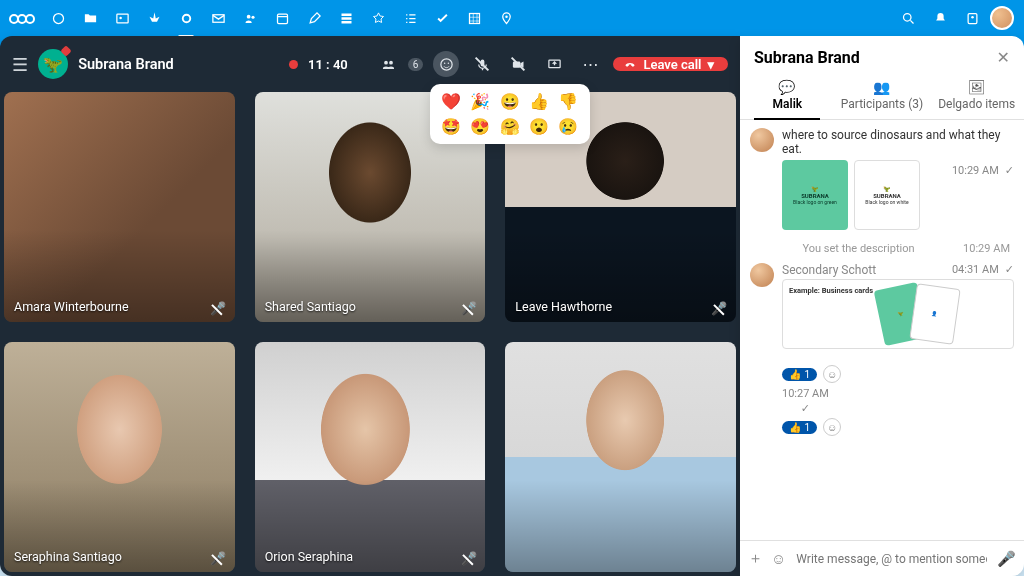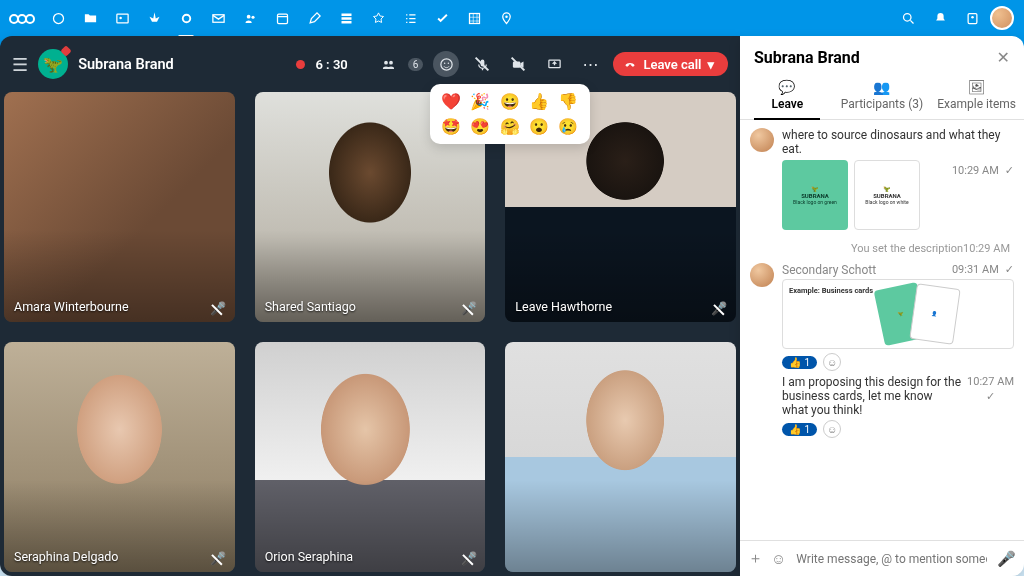--- a/index.html
+++ b/index.html
@@ -24,21 +24,21 @@
   .menu-btn{color:#cfd5da;font-size:18px;cursor:pointer}
   .room-avatar{width:30px;height:30px;border-radius:50%;background:var(--teal);display:flex;align-items:center;justify-content:center;font-size:16px;position:relative}
   .room-avatar::after{content:"";position:absolute;top:-2px;right:-2px;width:8px;height:8px;background:#e03d3d;border-radius:2px;transform:rotate(45deg)}
   .room-title{font-size:14.5px;font-weight:600;color:#fff}
   .call-head .spacer{flex:1}
   .rec-dot{width:9px;height:9px;background:var(--red);border-radius:50%}
   .timer{font-size:13px;font-weight:600;color:#fff}
   .hbtn{width:26px;height:26px;display:flex;align-items:center;justify-content:center;color:#e0e5ea;border-radius:50%;cursor:pointer;position:relative}
   .hbtn.filled{background:#4a5560}
   .badge{font-size:10px;background:#4a5560;border-radius:8px;padding:1px 5px;margin-left:-4px}
-  .leave{background:var(--red);color:#fff;border:none;height:24px;border-radius:15px;padding:0 14px 0 10px;font-size:13px;font-weight:600;display:flex;align-items:center;gap:6px;cursor:pointer}
+  .leave{background:var(--red);color:#fff;border:none;height:14px;border-radius:15px;padding:0 14px 0 10px;font-size:13px;font-weight:600;display:flex;align-items:center;gap:6px;cursor:pointer}
   .slash{position:relative}
   .slash::after{content:"";position:absolute;width:2px;height:18px;background:#e0e5ea;top:4px;left:12px;transform:rotate(-45deg)}
   
   .reactions{position:absolute;top:48px;left:430px;width:160px;background:#fff;border-radius:10px;padding:8px 10px;display:grid;grid-template-columns:repeat(5,1fr);gap:6px;box-shadow:var(--shadow);z-index:30}
   .reactions span{font-size:16px;text-align:center;cursor:pointer}
   
   .grid{flex:1;display:grid;grid-template-columns:repeat(3,1fr);grid-template-rows:repeat(2,1fr);gap:20px;padding:0 4px 4px}
   .tile{position:relative;border-radius:8px;overflow:hidden;background:#333}
   .tile .name{position:absolute;left:10px;bottom:8px;color:#fff;font-size:12.5px;text-shadow:0 1px 2px rgba(0,0,0,.8)}
   .tile .mic{position:absolute;right:8px;bottom:6px;color:rgba(255,255,255,.9);font-size:13px}
@@ -64,21 +64,21 @@
   .chat{flex:1;overflow-y:hidden;padding:8px 10px;font-size:12px;color:#333;display:flex;flex-direction:column;gap:4px}
   .msg{display:flex;gap:8px}
   .msg .av{width:24px;height:24px;border-radius:50%;flex-shrink:0;background:radial-gradient(circle at 35% 30%,#f0c8a0 0,#c08050 100%)}
   .msg .body{flex:1;min-width:0}
   .msg .meta{display:flex;align-items:center;gap:6px;font-size:11px;color:#888;justify-content:flex-end}
   .thumbs{display:flex;gap:6px;margin:4px 0}
   .thumb{width:66px;height:70px;border-radius:4px;background:#5dc9a0;font-size:6px;color:#0a3a2a;display:flex;flex-direction:column;align-items:center;justify-content:center;padding:4px;text-align:center}
   .thumb.white{background:#fff;border:1px solid #ddd;color:#333}
   .system{text-align:center;color:#999;font-size:11px;display:flex;justify-content:space-between;padding:4px 4px}
   .sender{font-size:12px;color:#888;margin-bottom:2px}
-  .card-ex{background:#fff;border:1px solid #ddd;border-radius:4px;padding:6px;display:flex;gap:6px;align-items:flex-start;margin-bottom:4px}
+  .card-ex{background:#fff;border:1px solid #ddd;border-radius:4px;padding:6px;display:flex;gap:6px;align-items:flex-start;margin-bottom:16px}
   .card-ex .txt{font-size:7.5px;line-height:1.3}
   .card-mini{width:44px;height:56px;border-radius:4px;font-size:5px;display:flex;align-items:center;justify-content:center}
   .card-mini.green{background:#5dc9a0;transform:rotate(-12deg)}
   .card-mini.white{background:#fff;border:1px solid #ccc;transform:rotate(8deg);margin-left:-10px}
   .react-row{display:flex;gap:6px;align-items:center;margin:3px 0}
   .pill{background:#0055aa;color:#fff;font-size:10px;border-radius:10px;padding:1px 7px;display:flex;align-items:center;gap:3px;cursor:pointer}
   .addreact{width:18px;height:18px;border:1px solid #ccc;border-radius:50%;display:flex;align-items:center;justify-content:center;font-size:10px;color:#888;cursor:pointer}
   .row2{display:flex;gap:6px;align-items:flex-start}
   .compose{border-top:1px solid #e0e0e0;padding:8px;display:flex;align-items:center;gap:8px}
   .compose .attach,.compose .emoji,.compose .voice{color:#888;font-size:15px;cursor:pointer}
@@ -198,21 +198,21 @@
 
 <div class="workspace">
 
   <div class="call-area">
     <div class="call-head">
       <div class="menu-btn">☰</div>
       <div class="room-avatar">🦖</div>
       <div class="room-title">Subrana Brand</div>
       <div class="spacer"></div>
       <div class="rec-dot"></div>
-      <div class="timer">6 : 30</div>
+      <div class="timer">11 : 40</div>
       <div style="width:8px"></div>
       <div class="hbtn">
           <svg viewBox="0 0 24 24">
             <circle cx="8" cy="9" r="3"></circle>
             <circle cx="16" cy="9" r="3"></circle>
             <path d="M3 19c0-3 2-4 5-4s5 1 5 4M11 19c0-3 2-4 5-4s5 1 5 4"></path>
           </svg>
         </div>
       <span class="badge">6</span>
       <div class="hbtn filled">
@@ -267,42 +267,42 @@
         </div>
       <div class="tile p2">
           <div class="name">Shared Santiago</div>
           <div class="mic slash">🎤</div>
         </div>
       <div class="tile p3">
           <div class="name">Leave Hawthorne</div>
           <div class="mic slash">🎤</div>
         </div>
       <div class="tile p4">
-          <div class="name">Seraphina Delgado</div>
+          <div class="name">Seraphina Santiago</div>
           <div class="mic slash">🎤</div>
         </div>
       <div class="tile p5">
           <div class="name">Orion Seraphina</div>
           <div class="mic slash">🎤</div>
         </div>
       <div class="tile p6">
           <div class="name"></div>
         </div>
     </div>
   </div>
 
   <div class="side">
     <div class="side-head">
       <div class="side-title">Subrana Brand</div>
       <div class="close">✕</div>
     </div>
     <div class="tabs">
-      <div class="tab active"><span class="ticon2">💬</span><span>Leave</span></div>
+      <div class="tab active"><span class="ticon2">💬</span><span>Malik</span></div>
       <div class="tab"><span class="ticon2">👥</span><span>Participants (3)</span></div>
-      <div class="tab"><span class="ticon2">🖼</span><span>Example items</span></div>
+      <div class="tab"><span class="ticon2">🖼</span><span>Delgado items</span></div>
     </div>
 
     <div class="chat">
       <div class="msg">
         <div class="av"></div>
         <div class="body">
           <div class="row2">
             <div style="flex:1">where to source dinosaurs and what they eat.</div>
           </div>
           <div class="thumbs">
@@ -310,50 +310,49 @@
             <div class="thumb white">🦖<b>SUBRANA</b><div style="font-size:5px">Black logo on white</div></div>
             <div class="meta" style="flex:1;align-items:flex-start;padding-top:4px">
                 <span>10:29 AM</span>
                 <span>✓</span>
               </div>
           </div>
         </div>
       </div>
 
       <div class="system">
-        <span style="flex:1;text-align:right">You set the description</span>
+        <span style="flex:1;text-align:center">You set the description</span>
         <span>10:29 AM</span>
       </div>
 
       <div class="msg">
         <div class="av"></div>
         <div class="body">
           <div class="row2">
             <div class="sender" style="flex:1">Secondary Schott</div>
             <div class="meta">
-                <span>09:31 AM</span>
+                <span>04:31 AM</span>
                 <span>✓</span>
               </div>
           </div>
           <div class="card-ex">
             <div class="txt"><b>Example: Business cards</b><br></div>
             <div style="display:flex;align-items:center">
               <div class="card-mini green">🦖</div>
               <div class="card-mini white">👤</div>
             </div>
           </div>
           <div class="react-row">
             <div class="pill">
                 <span>👍</span>
                 <span>1</span>
               </div>
             <div class="addreact">☺</div>
           </div>
           <div class="row2" style="margin-top:4px">
-            <div style="flex:1">I am proposing this design for the business cards, let me know what you think!</div>
             <div class="meta" style="flex-direction:column;gap:2px">
                 <span>10:27 AM</span>
                 <span>✓</span>
               </div>
           </div>
           <div class="react-row">
             <div class="pill">
                 <span>👍</span>
                 <span>1</span>
               </div>

